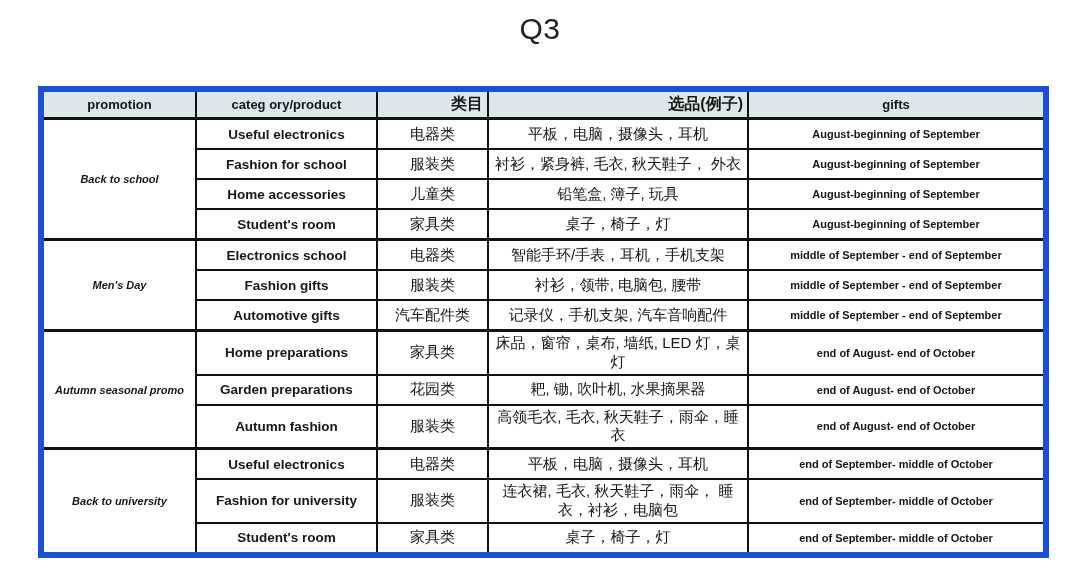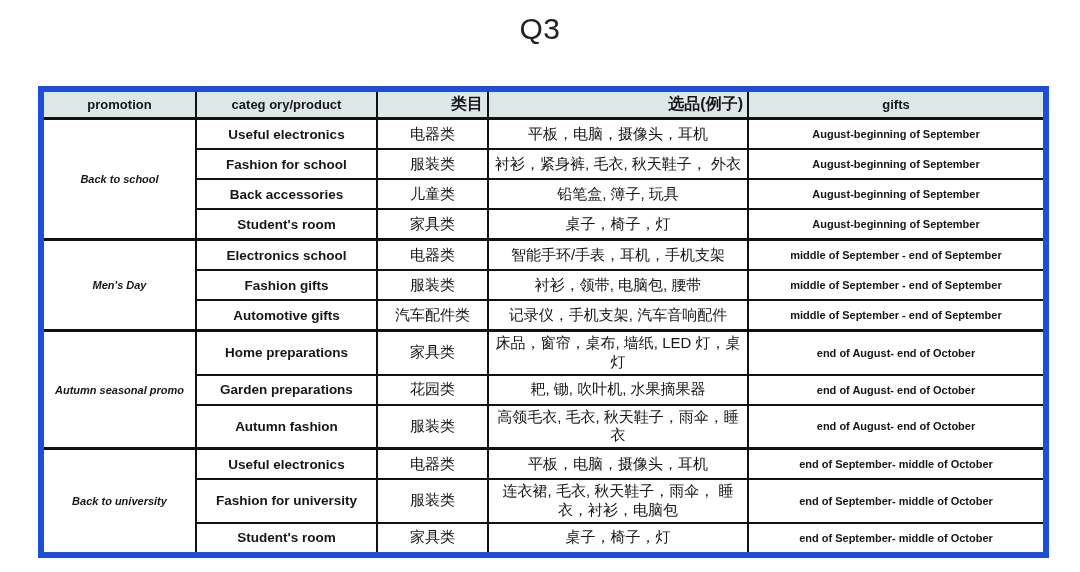--- a/index.html
+++ b/index.html
@@ -111,21 +111,21 @@
           <td class="items-cell">平板，电脑，摄像头，耳机</td>
           <td class="time-cell">August-beginning of September</td>
         </tr>
         <tr>
           <td class="category-cell">Fashion for school</td>
           <td class="cn-cell">服装类</td>
           <td class="items-cell">衬衫，紧身裤, 毛衣, 秋天鞋子， 外衣</td>
           <td class="time-cell">August-beginning of September</td>
         </tr>
         <tr>
-          <td class="category-cell">Back accessories</td>
+          <td class="category-cell">Home accessories</td>
           <td class="cn-cell">儿童类</td>
           <td class="items-cell">铅笔盒, 簿子, 玩具</td>
           <td class="time-cell">August-beginning of September</td>
         </tr>
         <tr>
           <td class="category-cell">Student's room</td>
           <td class="cn-cell">家具类</td>
           <td class="items-cell">桌子，椅子，灯</td>
           <td class="time-cell">August-beginning of September</td>
         </tr>

